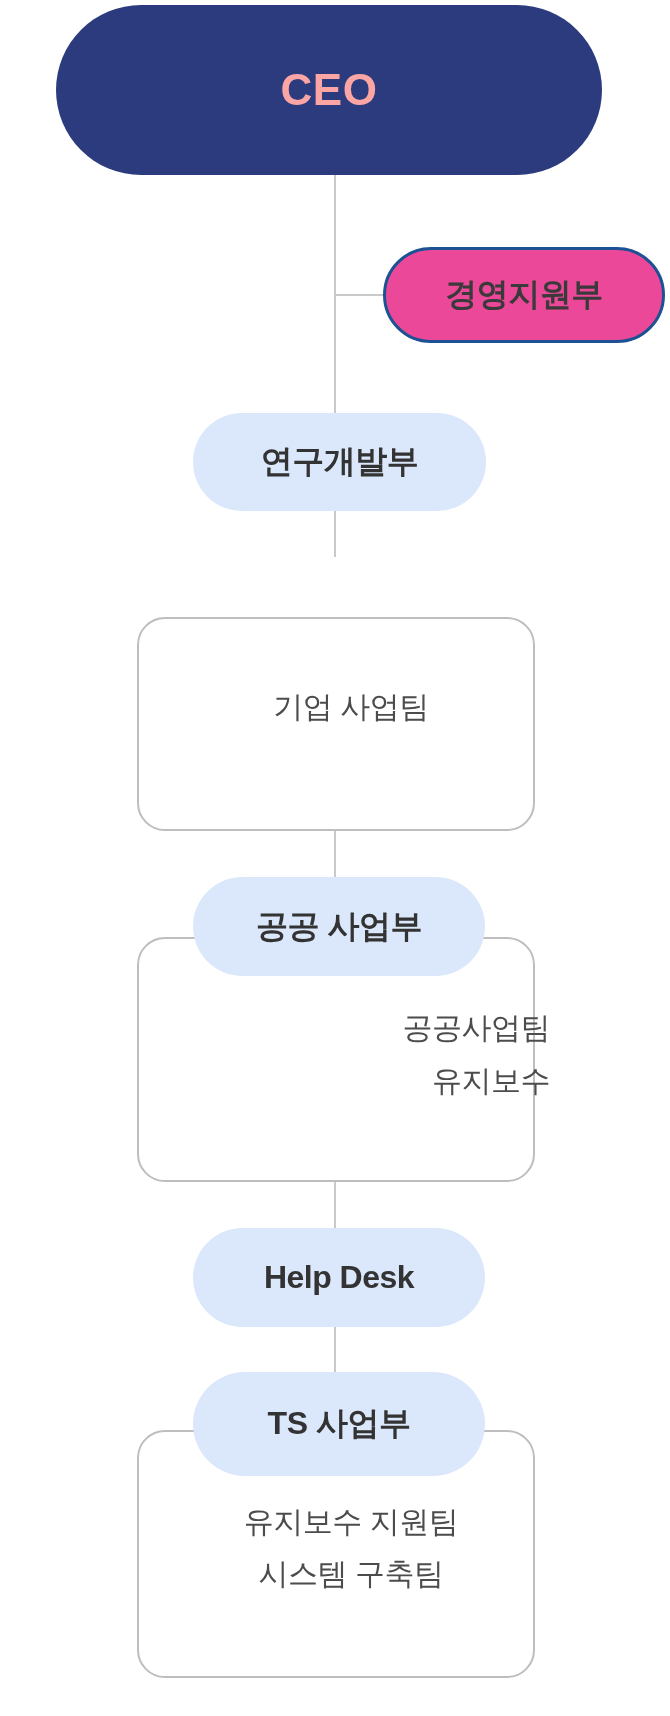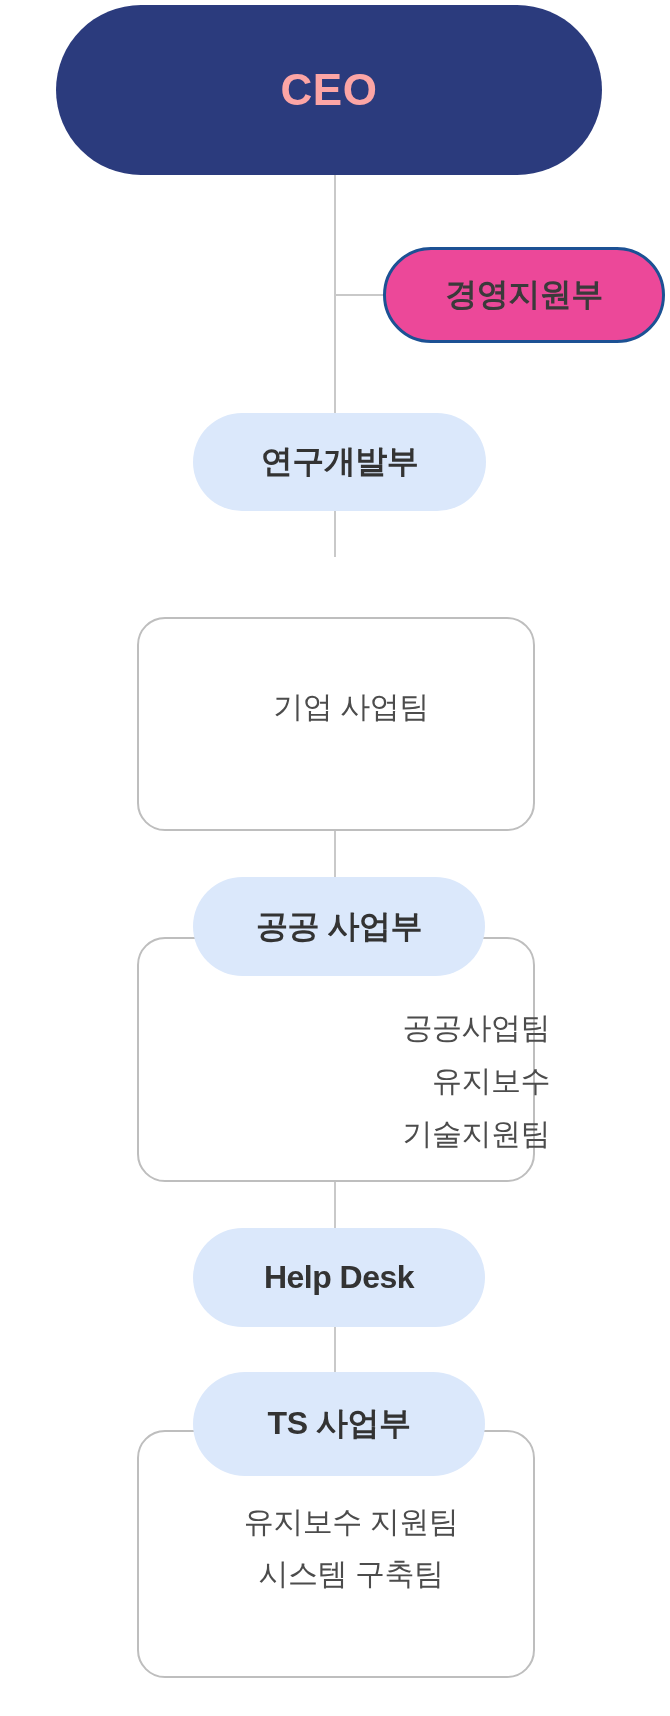--- a/index.html
+++ b/index.html
@@ -125,21 +125,20 @@
   <div class="teams teams-si">
     <div class="team">기업 사업팀</div>
   </div>
 
   <div class="pill pill-dept pill-gg">
     <span>공공 사업부</span>
   </div>
   <div class="teams teams-gg">
     <div class="team">공공사업팀</div>
     <div class="team">유지보수</div>
-    <div class="team">기술지원팀</div>
   </div>
 
   <div class="pill pill-dept pill-hd">
     <span>Help Desk</span>
   </div>
 
   <div class="pill pill-dept pill-ts">
     <span>TS 사업부</span>
   </div>
   <div class="teams teams-ts">

